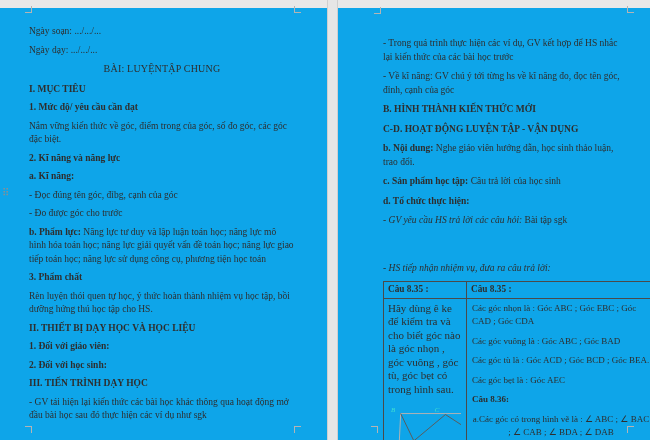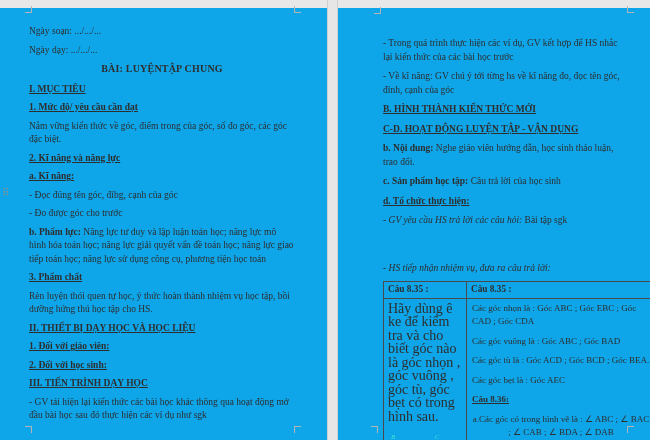--- a/index.html
+++ b/index.html
@@ -12,33 +12,33 @@
   .page{position:absolute;top:8px;height:440px;background:#0ea5e9;}
   #page-left{left:0;width:327px;}
   #page-right{left:338px;width:312px;}
   .page-gap{position:absolute;top:0;left:327px;width:11px;height:440px;
     background:#e6e6e6;border-left:1px solid #cfcfcf;border-right:1px solid #cfcfcf;box-sizing:border-box;}
   .content{position:relative;}
   #page-left .content{padding:17px 32px 0 29px;}
   #page-right .content{padding:29px 25px 0 45px;}
   p{margin:0 0 5px 0;font-size:9.5px;line-height:13.5px;}
   #page-right p{margin-bottom:6px;}
-  .b{font-weight:bold;text-decoration:underline;}
+  .b{font-weight:bold;}
   .i{font-style:italic;margin-top:34px;}
-  .title{font-weight:bold;text-align:center;font-size:10px;margin:4px 0 7px 0;letter-spacing:.2px;}
+  .title{font-weight:normal;text-align:center;font-size:10px;margin:4px 0 7px 0;letter-spacing:.2px;}
   
   .ex-table{border-collapse:collapse;table-layout:fixed;width:254px;margin-top:1px;}
   .ex-table td{border:1px solid #4a4a4a;vertical-align:top;padding:2px 4px;font-size:9px;line-height:13.5px;}
   .ex-table .hdr{font-weight:bold;font-size:9.3px;height:13px;padding:1px 4px;}
   .col-q{width:74px;}
   .col-a{width:180px;}
   .cell-q{overflow:hidden;height:163px;padding:3px 3px 0 4px !important;}
   .cell-a{height:163px;padding:3px 5px 0 5px !important;}
   .cell-a p{margin:0 0 7px 0;font-size:9px;}
-  .cell-q p{margin:0 0 3px 0;font-size:14px;}
+  .cell-q p{margin:0 0 3px 0;font-size:11px;}
   .figure-wrap{margin-top:3px;margin-left:1px;}
   
   .mark{position:absolute;width:7px;height:7px;box-sizing:border-box;}
   .mark.tl{border-right:1px solid #b4b4b4;border-bottom:1px solid #b4b4b4;}
   .mark.tr{border-left:1px solid #b4b4b4;border-bottom:1px solid #b4b4b4;}
   .mark.bl{border-right:1px solid #b4b4b4;border-top:1px solid #b4b4b4;}
   .mark.br{border-left:1px solid #b4b4b4;border-top:1px solid #b4b4b4;}
   
   .drag-handle{
     position:absolute;left:2px;top:188px;font-size:10px;line-height:10px;color:#8f8f8f;

